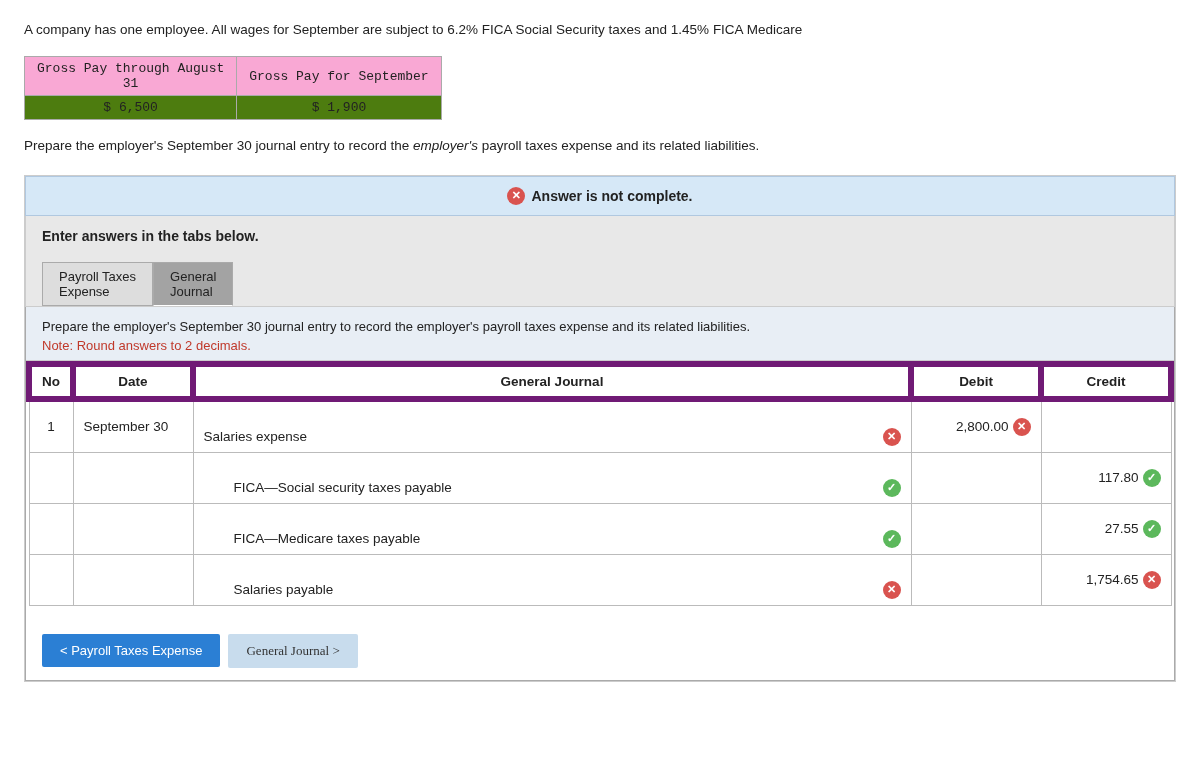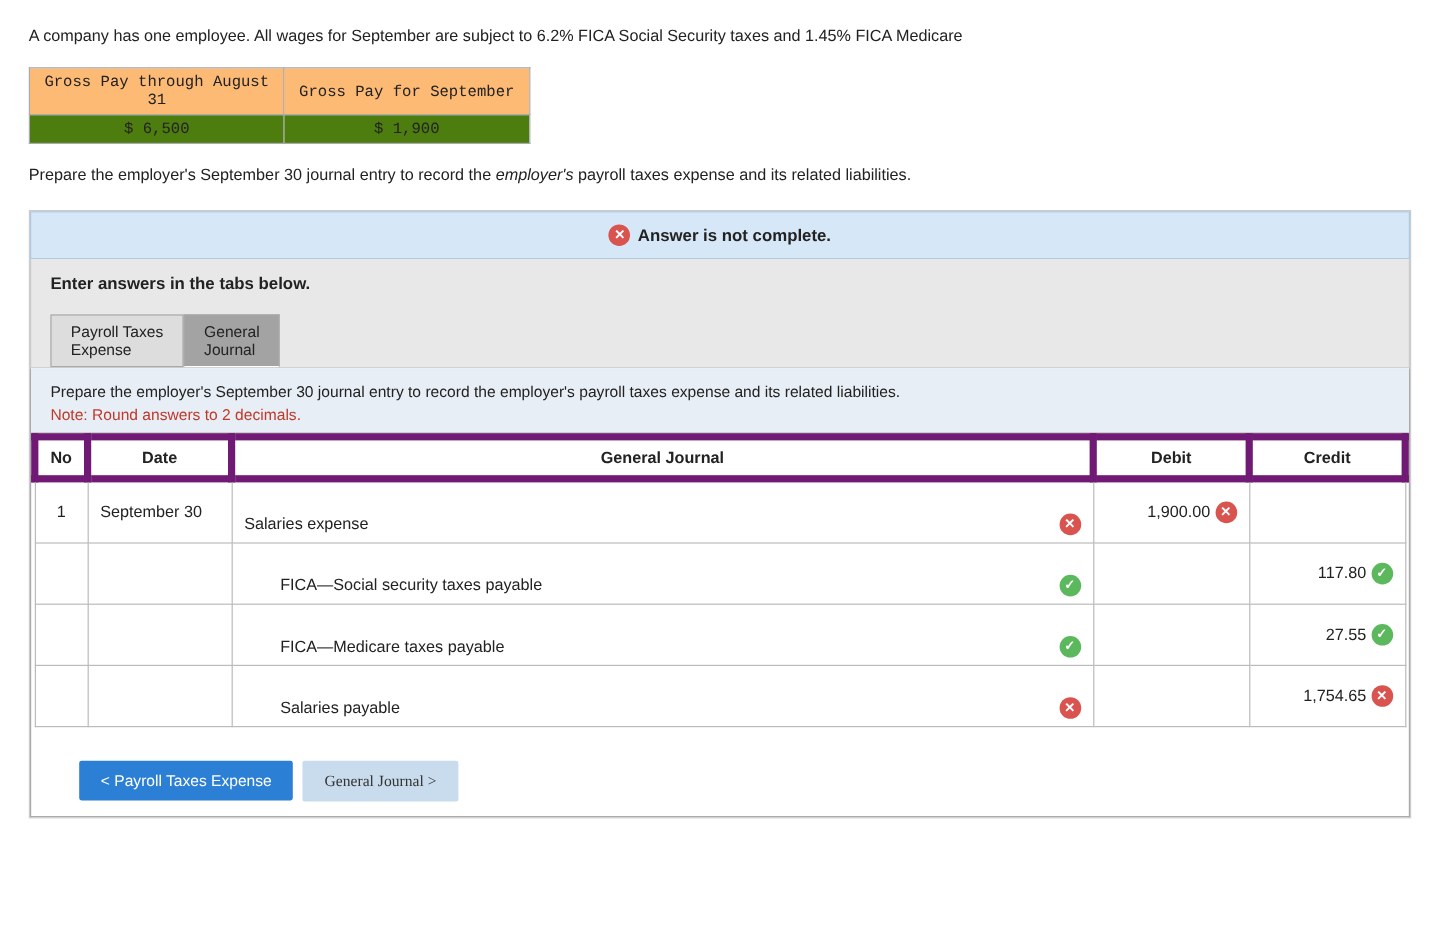--- a/index.html
+++ b/index.html
@@ -22,21 +22,21 @@
       font-family: 'Courier New', monospace;
       font-size: 13px;
     }
     .gross-pay-table td {
       border: 1px solid #aaa;
       padding: 4px 12px;
       text-align: center;
       background: #4d7c0f;
     }
     .gross-pay-table td.header-cell {
-      background: #fdba74;
+      background: #f9a8d4;
       font-weight: normal;
     }
     .prepare-text {
       font-size: 13.5px;
       margin-bottom: 18px;
       line-height: 1.5;
     }
     .prepare-text em { font-style: italic; }
     .answer-banner {
       background: #d6e8f7;
@@ -183,21 +183,20 @@
       background: #2b7fd4;
       color: white;
       border: none;
       padding: 9px 18px;
       font-size: 13px;
       cursor: pointer;
       border-radius: 2px;
       display: flex;
       align-items: center;
       gap: 6px;
-      margin-left: 24px;
     }
     .btn-general {
       background: #c8dced;
       color: #333;
       border: none;
       padding: 9px 18px;
       font-size: 13px;
       cursor: pointer;
       border-radius: 2px;
       display: flex;
@@ -278,21 +277,21 @@
           <td class="no-col">1</td>
           <td class="date-col">September 30</td>
           <td class="gj-col">
             <div class="row-with-icon">
               <span>Salaries expense</span>
               <span class="icon-circle icon-x">✕</span>
             </div>
           </td>
           <td class="debit-col">
             <div class="value-with-icon">
-              <span>1,900.00</span>
+              <span>2,800.00</span>
               <span class="icon-circle icon-x">✕</span>
             </div>
           </td>
           <td class="credit-col"></td>
         </tr>
 
         <tr>
           <td class="no-col"></td>
           <td class="date-col"></td>
           <td class="gj-col">

